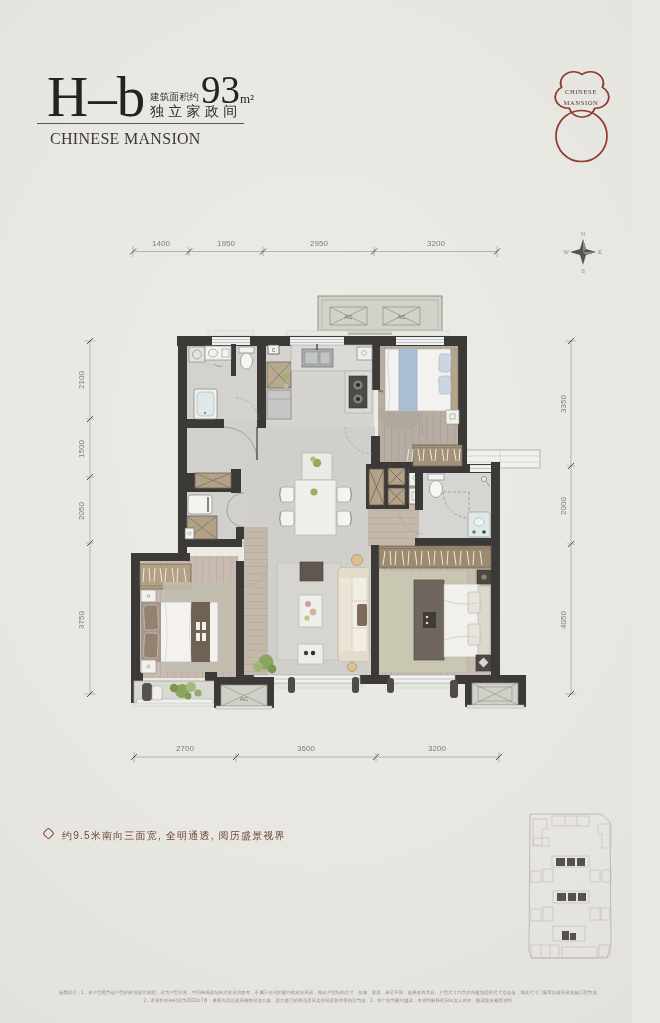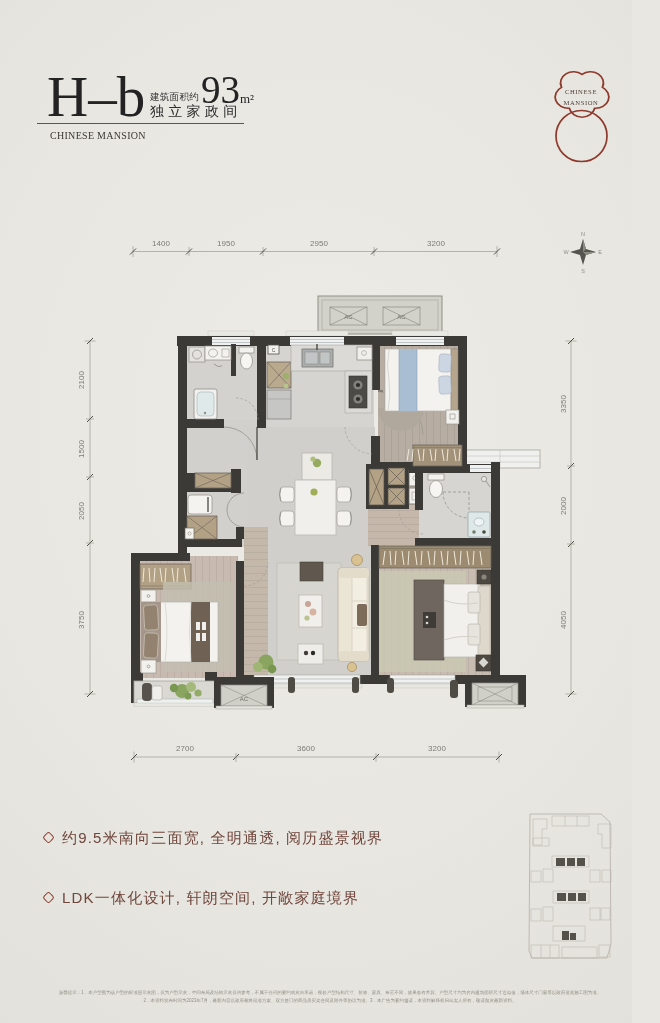--- a/index.html
+++ b/index.html
@@ -12,22 +12,22 @@
   .hdr-hb{position:absolute;left:47px;top:68px;font-family:"Liberation Serif",serif;
     font-size:57px;font-weight:400;color:#232323;letter-spacing:0px;line-height:1;}
   .hdr-mid{position:absolute;left:150px;top:91px;color:#333;}
   .hdr-area-label{font-size:9.6px;letter-spacing:0.2px;}
   .hdr-93{position:absolute;left:201px;top:70px;font-family:"Liberation Serif",serif;
     font-size:39px;color:#232323;line-height:1;}
   .hdr-m2{font-size:13px;}
   .hdr-rooms{position:absolute;left:150px;top:103px;font-size:14px;letter-spacing:4.3px;color:#2c2c2c;}
   .hdr-line{position:absolute;left:37px;top:123px;width:207px;height:1.2px;background:#5a5651;}
   .hdr-cm{position:absolute;left:50px;top:130px;font-family:"Liberation Serif",serif;
-    font-size:10px;letter-spacing:0.3px;color:#3b3835;}
-  .feature{position:absolute;left:44px;color:#6f463c;font-size:15px;letter-spacing:1.2px;}
+    font-size:16px;letter-spacing:0.3px;color:#3b3835;}
+  .feature{position:absolute;left:44px;color:#6f463c;font-size:10px;letter-spacing:1.2px;}
   .feature .dia{display:inline-block;width:7px;height:7px;border:1.6px solid #8a3c30;
     border-radius:2.5px;transform:rotate(45deg);margin-right:9px;vertical-align:1px;}
   .disc{position:absolute;left:25px;top:989px;width:610px;color:#918f87;font-size:4.5px;
     line-height:1.85;text-align:center;letter-spacing:0px;}
 </style>
 </head>
 <body>
 <div id="page">
 
   <div class="hdr-hb">H–b</div>
@@ -748,17 +748,16 @@
 
   <g>
         <rect x="553" y="926" width="32" height="15" fill="none" stroke="#bdbab2" stroke-width="0.6"></rect>
      <path d="M 562 931 h 7 v 9 h -7 z M 570 933 h 6 v 7 h -6 z" fill="#55524b" stroke="none"></path>
       </g>
   </svg>
 
   <div class="feature" style="top:829px;"><span class="dia"></span>约9.5米南向三面宽, 全明通透, 阅历盛景视界</div>
 
 
-  <div class="feature" style="top:889px;"><span class="dia"></span>LDK一体化设计, 轩朗空间, 开敞家庭境界</div>
 
 
   <div class="disc">温馨提示：1．本户型图为该户型的标准层示意图，仅为户型示意，空间布局及结构示意仅供参考，不属于任何的要约或意向承诺，视各户型结构尺寸、装修、家具、布艺不同，效果各有差异。户型尺寸均为套内建筑面积尺寸近似值，墙体尺寸门窗等以政府批准施工图为准。<br>2．本资料发布时间为2023年7月，最新内容以政府最终批准方案、双方签订的商品房买卖合同及附件等协议为准。3．本广告为要约邀请，本资料解释权归出卖人所有，敬请留意最新资料。</div>
 </div>
 
 </body></html>

